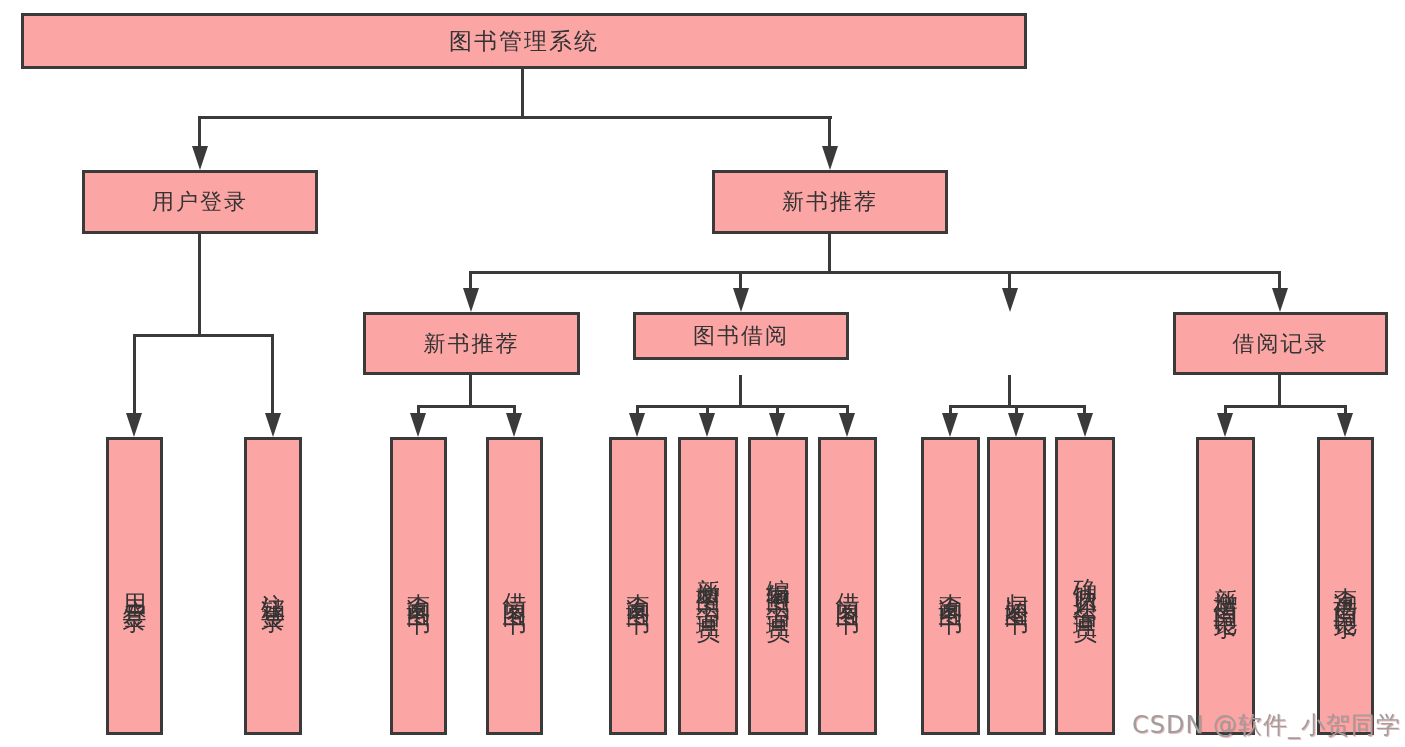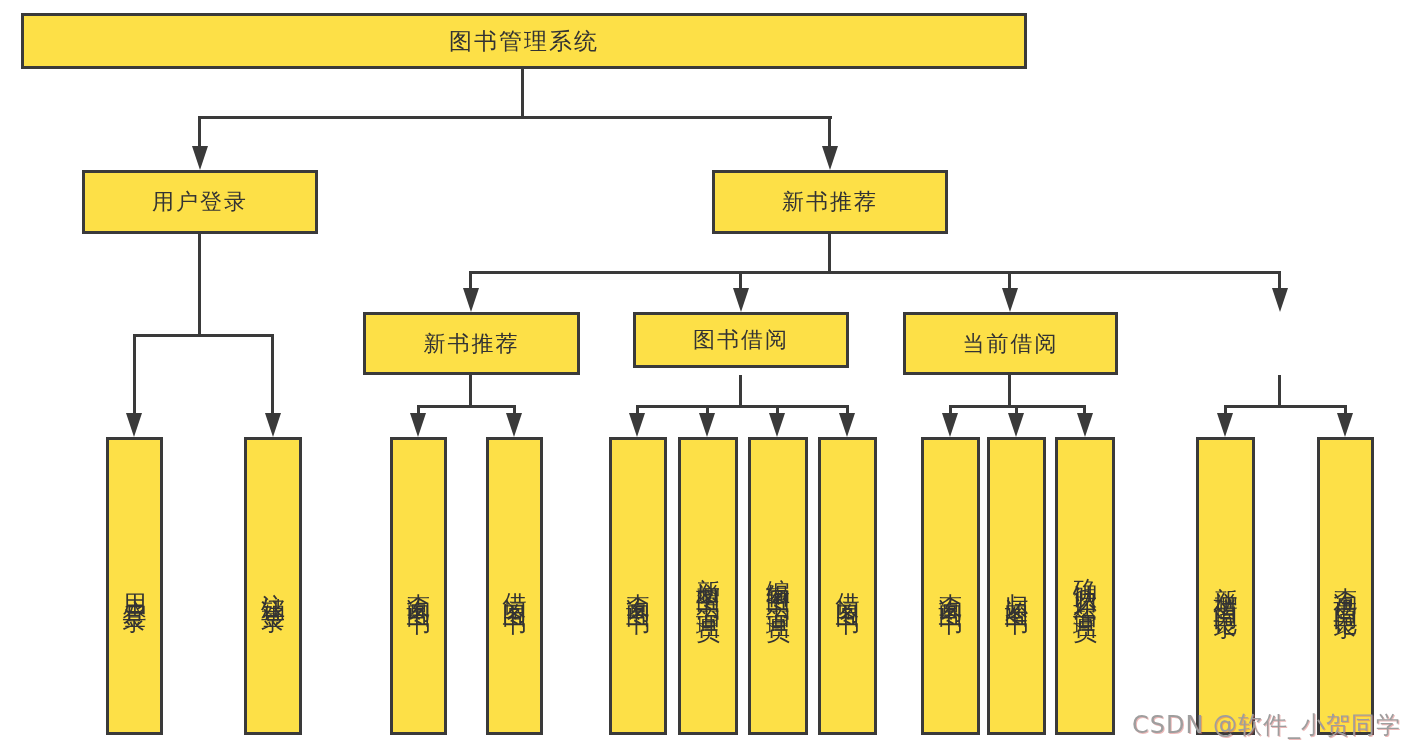--- a/index.html
+++ b/index.html
@@ -3,21 +3,21 @@
 <meta charset="utf-8">
 <style>
   html,body { margin:0; padding:0; background:#fff; }
   .stage {
     position:relative; width:1405px; height:747px; background:#ffffff;
     font-family:"DejaVu Sans","Liberation Sans",sans-serif; overflow:hidden;
     color:#333;
   }
   .box {
     position:absolute; box-sizing:border-box;
-    border:3px solid #3a3a3a; background:#fde047;
+    border:3px solid #3a3a3a; background:#fca5a5;
     display:flex; align-items:center; justify-content:center;
     color:#333;
   }
   .hbox { font-size:22px; letter-spacing:2px; font-weight:500; }
   .hbox.title { font-size:23px; }
   .vbox span {
     writing-mode:vertical-rl; text-orientation:mixed;
     font-size:24px; letter-spacing:6px; line-height:1; font-weight:500;
     white-space:nowrap;
   }
@@ -71,25 +71,25 @@
   <div class="line" style="left:739px;top:273px;width:3px;height:17px;"></div>
   <div class="ah" style="left:733px;top:288px;"></div>
   <div class="line" style="left:1008px;top:273px;width:3px;height:17px;"></div>
   <div class="ah" style="left:1002px;top:288px;"></div>
   <div class="line" style="left:1278px;top:273px;width:3px;height:17px;"></div>
   <div class="ah" style="left:1272px;top:288px;"></div>
 
   <div class="box hbox" style="left:363px;top:312px;width:217px;height:63px;font-family:Liberation Serif, serif;">
     <span>新书推荐</span>
   </div>
-  <div class="box hbox" style="left:633px;top:312px;width:216px;height:56px;">
+  <div class="box hbox" style="left:633px;top:312px;width:216px;height:48px;">
     <span>图书借阅</span>
   </div>
-  <div class="box hbox" style="left:903px;top:312px;width:215px;height:63px;">
-    <span>当前借阅</span>
+  <div class="box hbox" style="left:1173px;top:312px;width:215px;height:63px;">
+    <span>借阅记录</span>
   </div>
 
   <div class="line" style="left:469px;top:375px;width:3px;height:32px;"></div>
   <div class="line" style="left:417px;top:405px;width:99px;height:3px;"></div>
   <div class="line" style="left:417px;top:407px;width:3px;height:8px;"></div>
   <div class="ah" style="left:410px;top:413px;"></div>
   <div class="line" style="left:513px;top:407px;width:3px;height:8px;"></div>
   <div class="ah" style="left:506px;top:413px;"></div>
 
   <div class="line" style="left:739px;top:375px;width:3px;height:32px;"></div>

